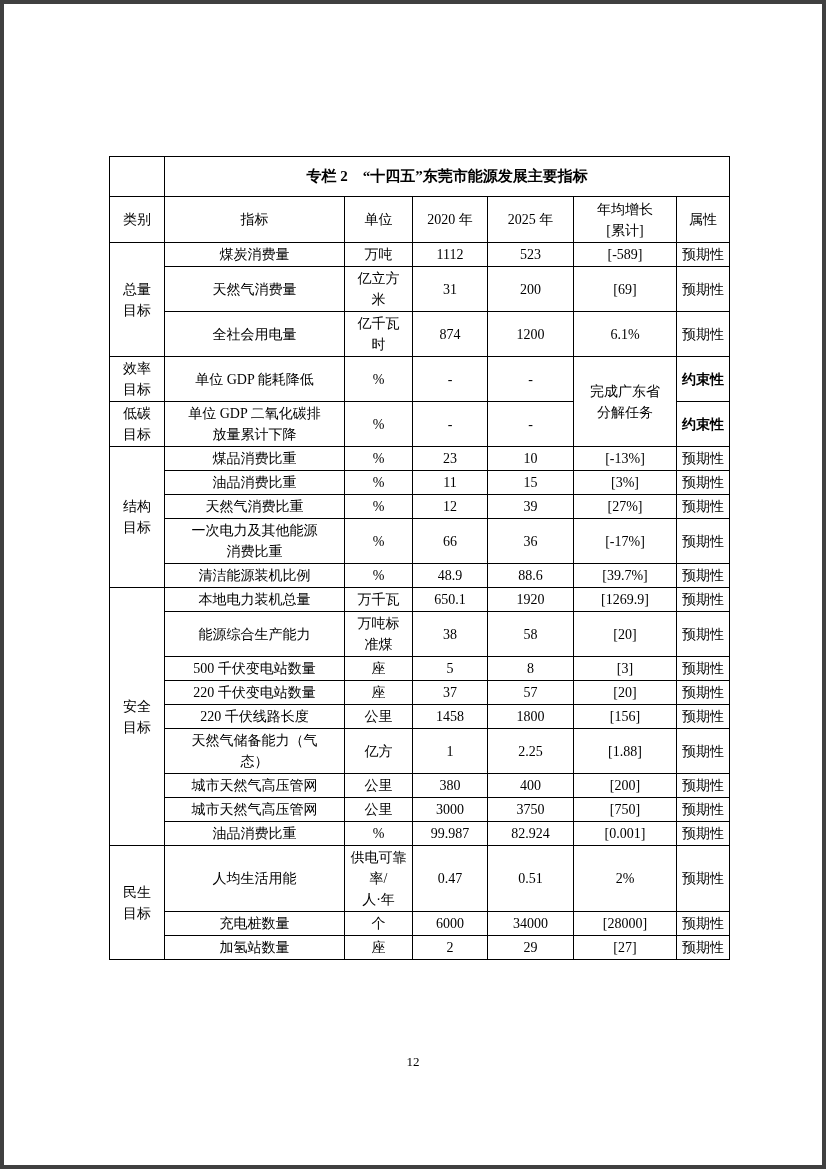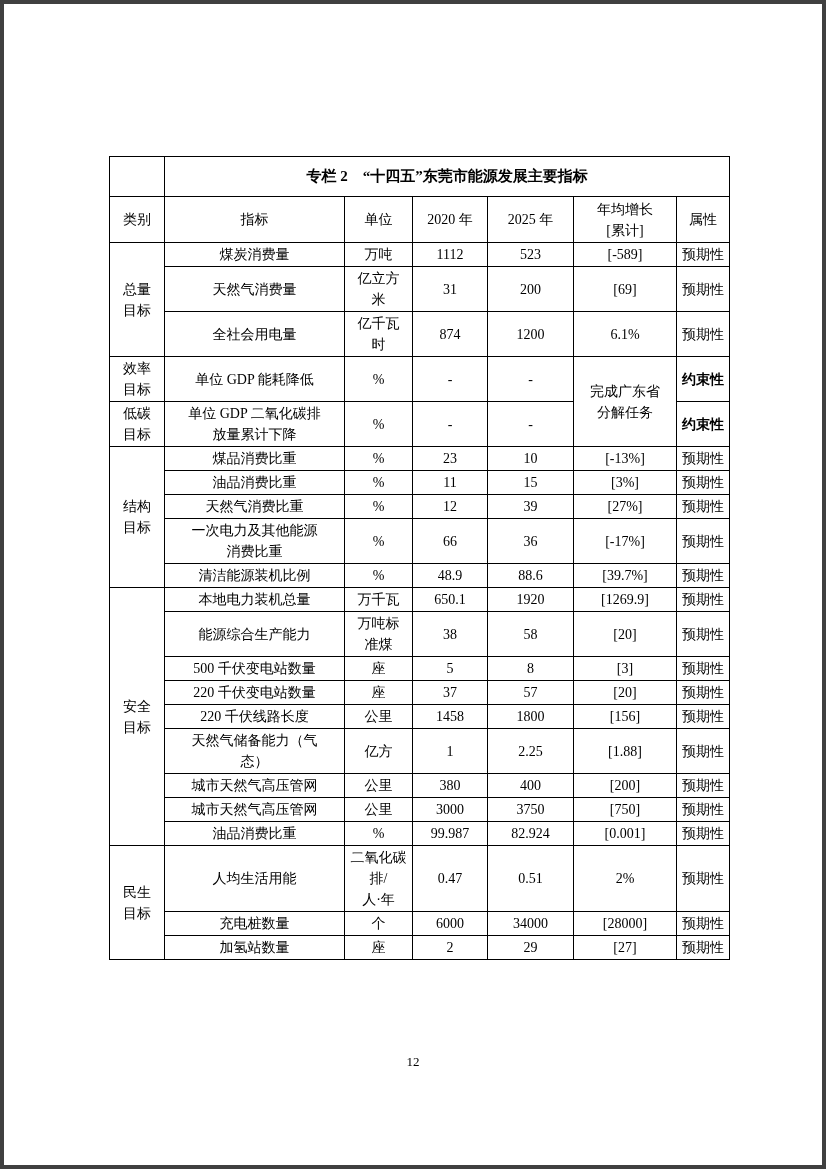--- a/index.html
+++ b/index.html
@@ -249,21 +249,21 @@
       <td>99.987</td>
       <td>82.924</td>
       <td>[0.001]</td>
       <td>预期性</td>
     </tr>
 
     <tr class="hd">
       <td rowspan="3" class="cat">民生
 目标</td>
       <td>人均生活用能</td>
-      <td>二氧化碳排/
+      <td>供电可靠率/
 人·年</td>
       <td>0.47</td>
       <td>0.51</td>
       <td>2%</td>
       <td>预期性</td>
     </tr>
     <tr class="hs">
       <td>充电桩数量</td>
       <td>个</td>
       <td>6000</td>

